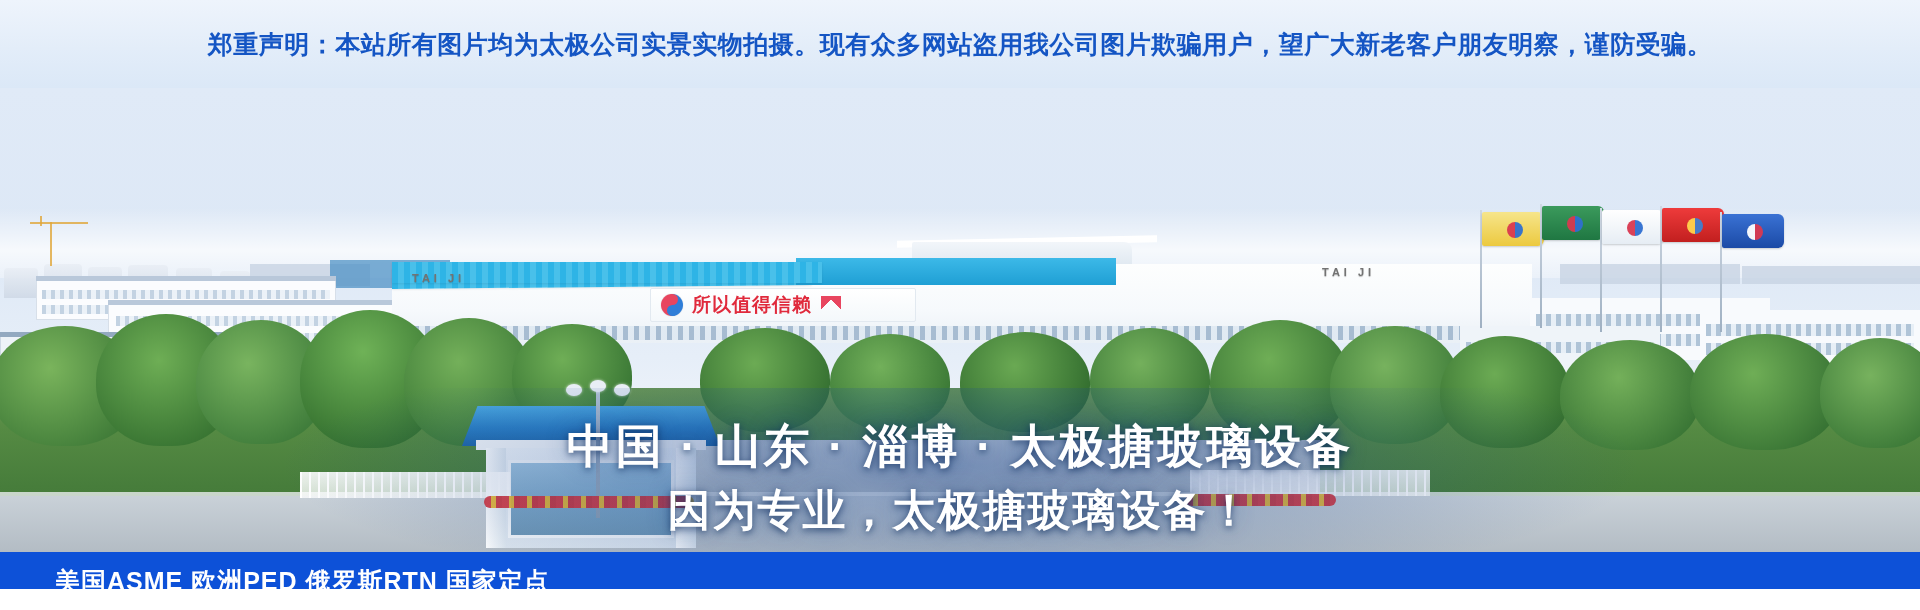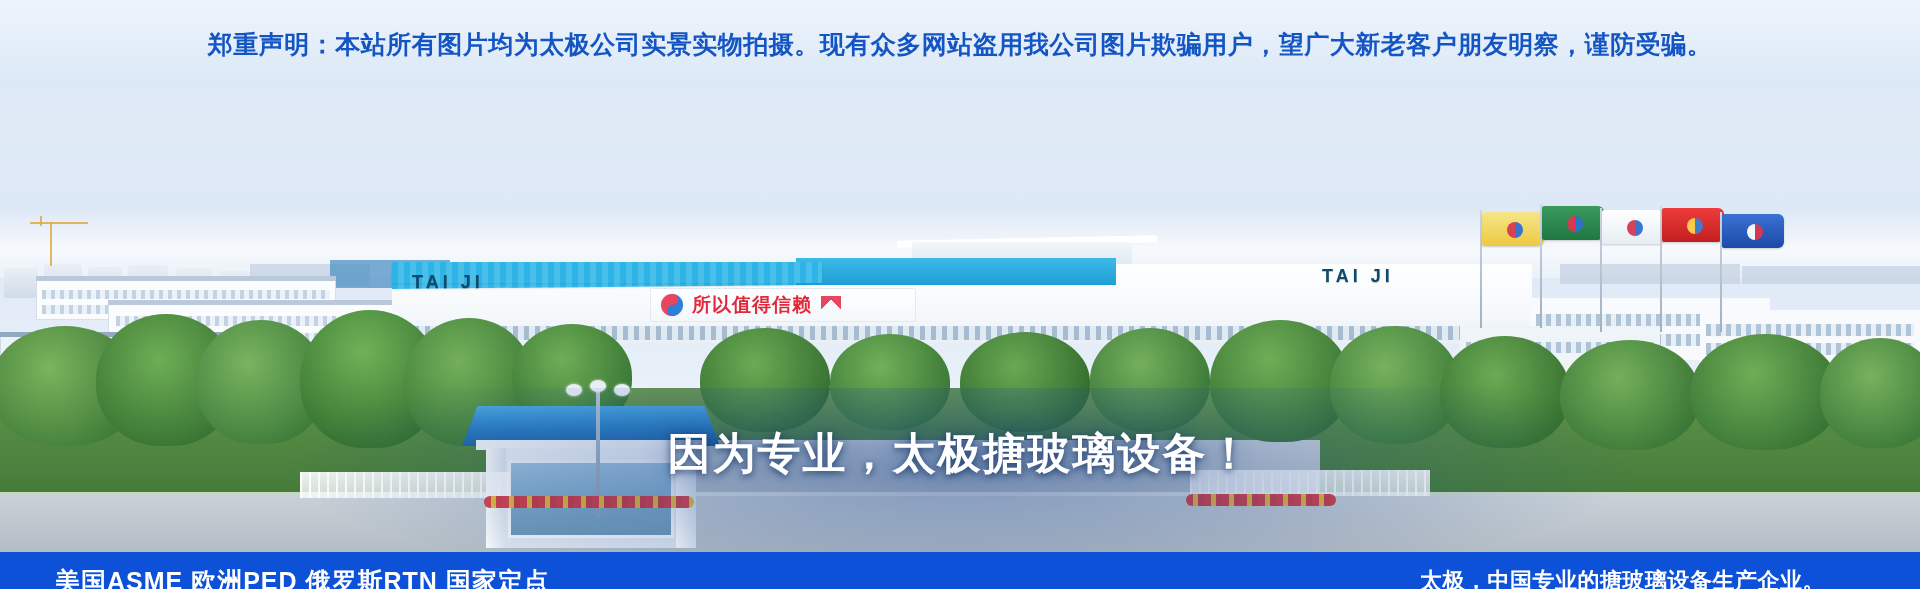--- a/index.html
+++ b/index.html
@@ -56,21 +56,21 @@
   .facade-band{
     position:absolute;left:0;top:26px;width:100%;height:22px;
     background:repeating-linear-gradient(90deg,#2eb4e6 0 6px,#49c0ea 6px 12px);
     box-shadow:0 1px 2px rgba(0,0,0,.08);
   }
   .facade-band.tilt-l{transform:skewY(-.55deg);transform-origin:left center;}
   .band-left{position:absolute;left:0;top:30px;width:420px;height:21px;}
   .band-right{position:absolute;right:0;top:24px;width:430px;height:21px;}
   .band-mid{position:absolute;left:404px;top:20px;width:320px;height:27px;background:linear-gradient(180deg,#3cb9e8,#1f9fd4);}
   .taiji-eng{
-    position:absolute;color:#0c4a6e;font-size:18px;font-weight:bold;letter-spacing:4px;
+    position:absolute;color:#737373;font-size:11px;font-weight:bold;letter-spacing:4px;
     text-shadow:0 1px 1px rgba(0,0,0,.25);
   }
   .penthouse{
     position:absolute;left:520px;top:4px;width:220px;height:26px;
     background:linear-gradient(180deg,#f2f6fa,#dee7f0);border-radius:2px 8px 0 0;
   }
   .penthouse-top{position:absolute;left:505px;top:0px;width:260px;height:7px;background:#ffffff;transform:skewY(-1.2deg);}
   .sign-board{
     position:absolute;left:258px;top:50px;width:266px;height:34px;
     background:linear-gradient(180deg,#ffffff,#f4f8fb);
@@ -349,22 +349,22 @@
         <i style="left:48px;top:4px;"></i>
     </div>
 
     <div class="fence" style="left:300px;top:384px;width:210px;height:26px;"></div>
     <div class="fence" style="left:1190px;top:382px;width:240px;height:26px;"></div>
     <div class="flowers" style="left:484px;top:408px;width:210px;"></div>
     <div class="flowers" style="left:1186px;top:406px;width:150px;"></div>
 
     <div class="tint"></div>
     <div class="overlay">
+      <div class="headline">中国 · 山东 · 淄博 · 太极搪玻璃设备</div>
       <div class="headline2">因为专业，太极搪玻璃设备！</div>
     </div>
   </div>
 
   <div class="bottombar">
     <div class="bb-left">美国ASME  欧洲PED 俄罗斯RTN 国家定点</div>
-    <div class="bb-right">太极，中国专业的搪玻璃设备生产企业。</div>
   </div>
 
 </div>
 
 </body></html>

